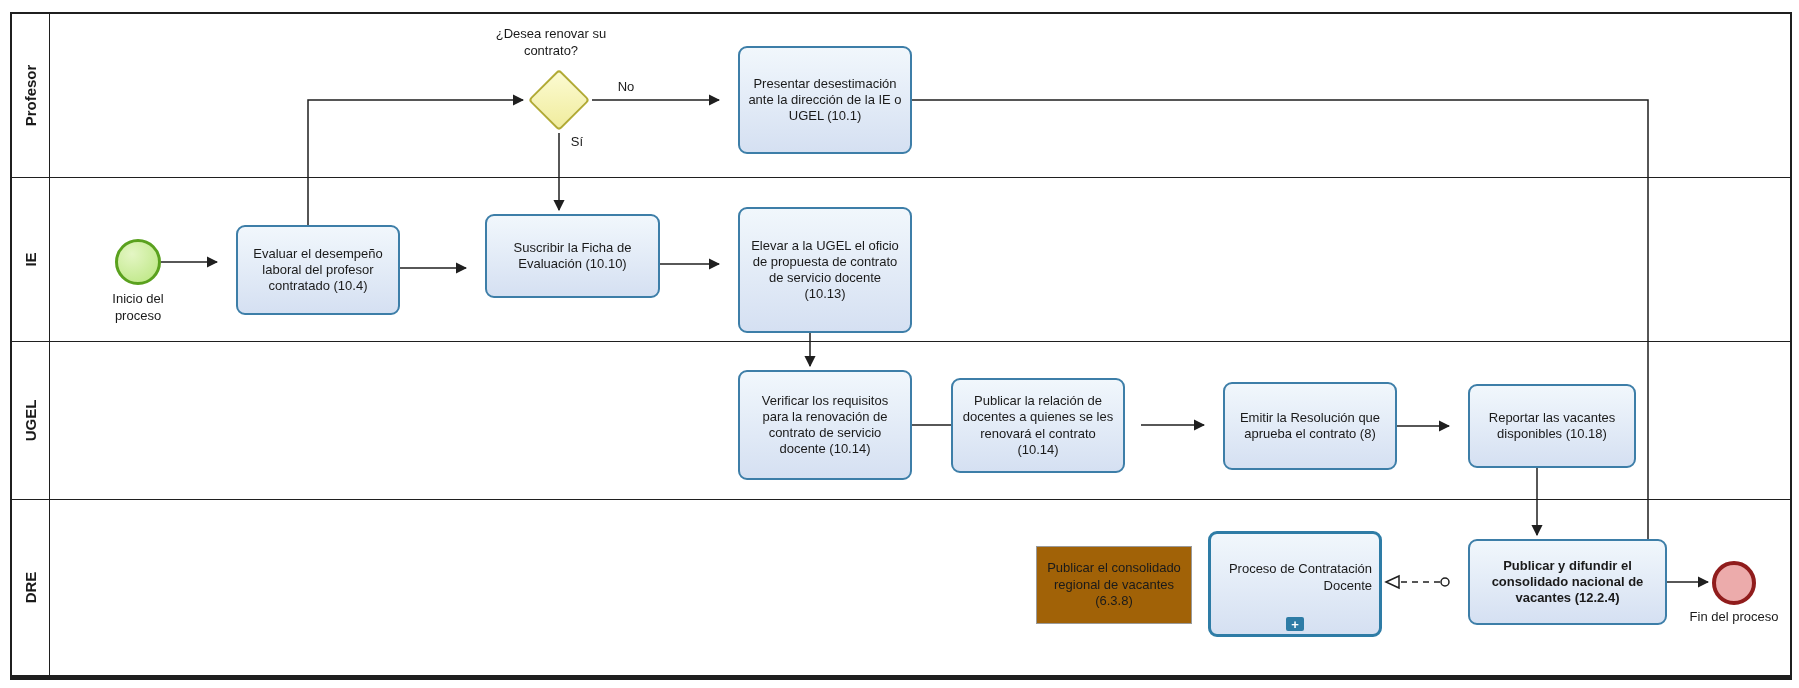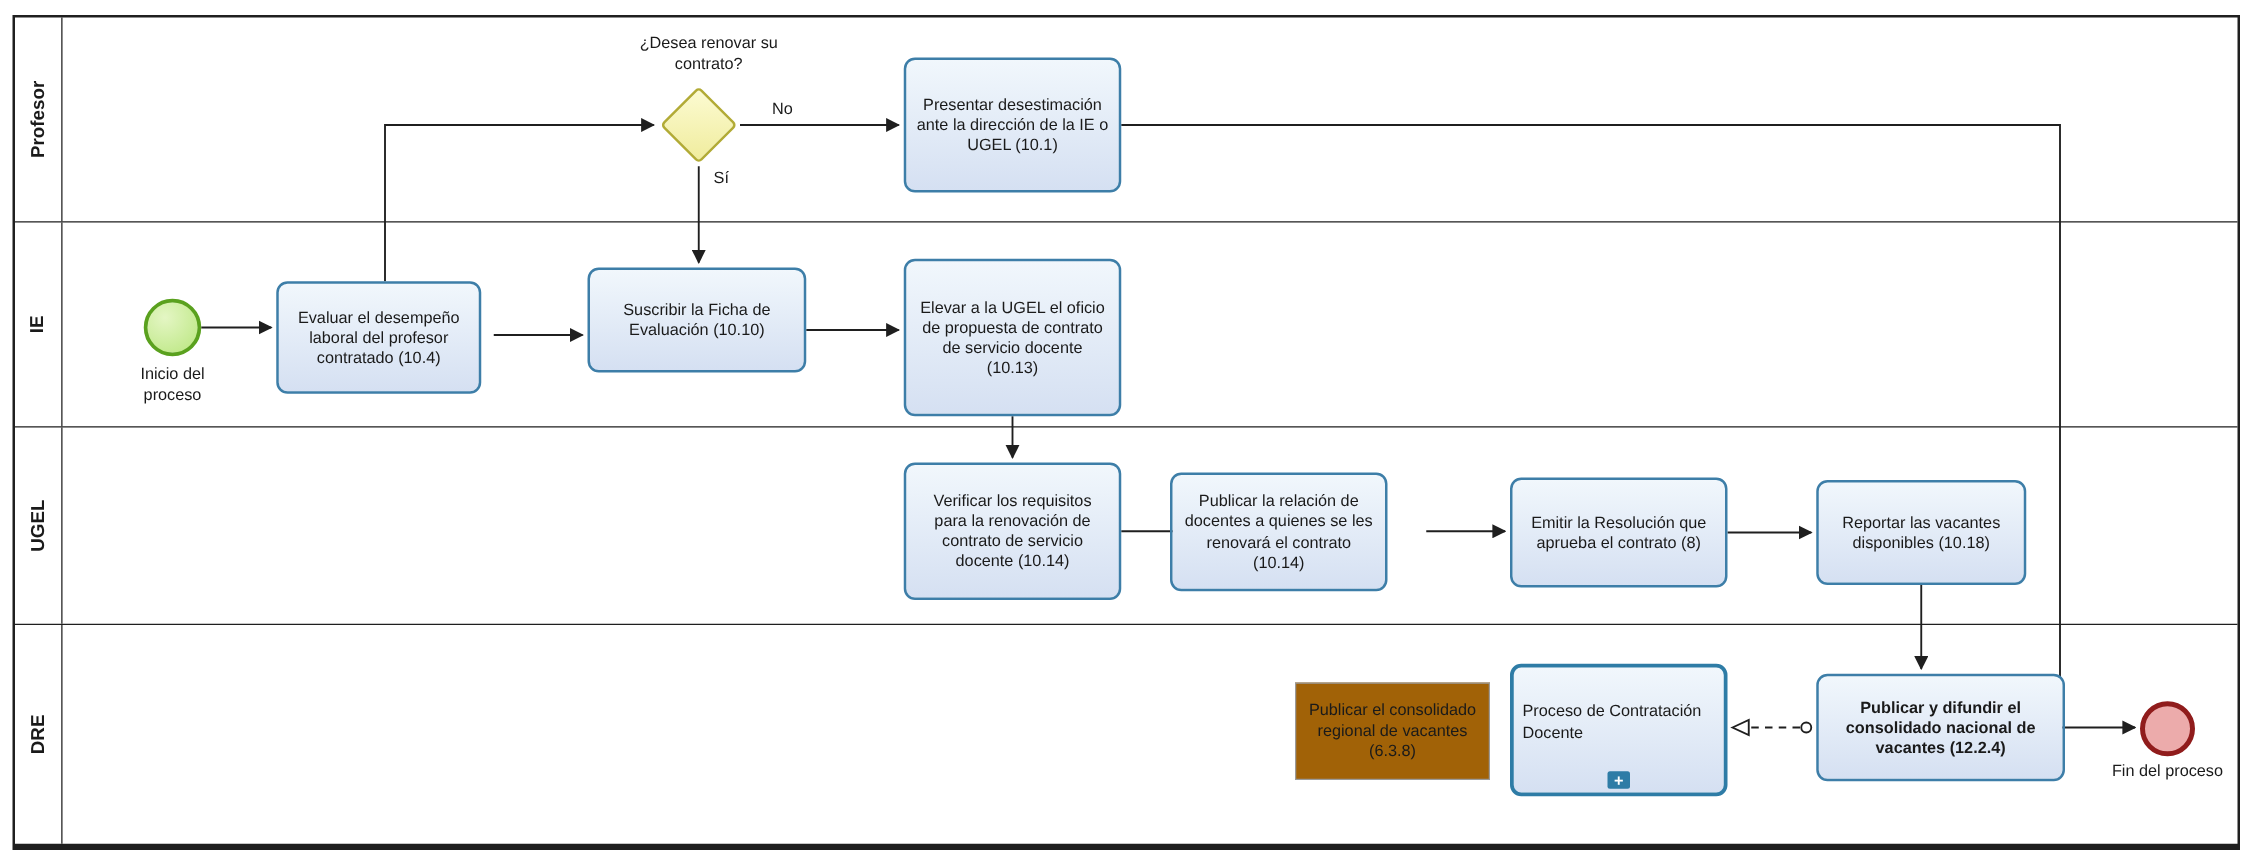--- a/index.html
+++ b/index.html
@@ -20,26 +20,26 @@
     display:flex;align-items:center;justify-content:center;flex:none;
   }
   .lane-label{transform:rotate(-90deg);white-space:nowrap;font-weight:bold;font-size:15px;}
   .lane-body{flex:1;}
   
   .node{position:absolute;box-sizing:border-box;}
   .task{
     background:linear-gradient(180deg,#f1f7fc 0%,#d5e0f2 100%);
     border:2px solid #3d7ea8;border-radius:9px;
     display:flex;align-items:center;justify-content:center;text-align:center;
-    font-size:13px;line-height:1.25;padding:4px 7px;
+    font-size:13px;line-height:1.25;padding:4px 7px;margin-left:15px;
   }
   .subprocess{
     background:linear-gradient(180deg,#f1f7fc 0%,#d5e0f2 100%);
     border:3px solid #2e7ca6;border-radius:9px;
-    display:flex;align-items:center;justify-content:center;text-align:left;
+    display:flex;align-items:center;justify-content:center;text-align:right;
     font-size:13px;line-height:1.3;padding:4px 7px 16px 7px;
   }
   .plus-box{
     position:absolute;left:50%;bottom:3px;transform:translateX(-50%);
     width:18px;height:14px;background:#2e7ca6;color:#ffffff;border-radius:2px;
     display:flex;align-items:center;justify-content:center;
     font-size:13px;font-weight:bold;line-height:1;
   }
   .annotation{
     background:#a16207;border:1px solid #9a9a9a;
@@ -116,21 +116,21 @@
     <path d="M 1141 425 H 1204" fill="none" stroke="#1f1f1f" stroke-width="1.5" marker-end="url(#arrow)"></path>
     <path d="M 1382 426 H 1449" fill="none" stroke="#1f1f1f" stroke-width="1.5" marker-end="url(#arrow)"></path>
     <path d="M 1537 468 V 535" fill="none" stroke="#1f1f1f" stroke-width="1.5" marker-end="url(#arrow)"></path>
     <path d="M 1621 582 H 1708" fill="none" stroke="#1f1f1f" stroke-width="1.5" marker-end="url(#arrow)"></path>
 
     <circle cx="1445" cy="582" r="4" fill="#ffffff" stroke="#1f1f1f" stroke-width="1.5"></circle>
     <path d="M 1440 582 H 1400" fill="none" stroke="#1f1f1f" stroke-width="1.5" stroke-dasharray="6 5"></path>
     <polygon points="1386,582 1399,576 1399,588" fill="#ffffff" stroke="#1f1f1f" stroke-width="1.5"></polygon>
   </svg>
 
-  <div class="free-label" style="left:487px;top:26px;width:160px;">¿Desea renovar su contrato?</div>
+  <div class="free-label" style="left:471px;top:26px;width:160px;">¿Desea renovar su contrato?</div>
   <div class="node gateway" style="left:537px;top:78px;"></div>
   <div class="free-label" style="left:608px;top:79px;width:36px;">No</div>
   <div class="free-label" style="left:562px;top:134px;width:30px;">Sí</div>
   <div class="node task" style="left:723px;top:46px;width:174px;height:108px;">Presentar desestimación ante la dirección de la IE o UGEL (10.1)</div>
 
   <div class="node event-start" style="left:115px;top:239px;"></div>
   <div class="free-label" style="left:92px;top:291px;width:92px;">Inicio del proceso</div>
   <div class="node task" style="left:221px;top:225px;width:164px;height:90px;">Evaluar el desempeño laboral del profesor contratado (10.4)</div>
   <div class="node task" style="left:470px;top:214px;width:175px;height:84px;">Suscribir la Ficha de Evaluación (10.10)</div>
   <div class="node task" style="left:723px;top:207px;width:174px;height:126px;">Elevar a la UGEL el oficio de propuesta de contrato de servicio docente (10.13)</div>

